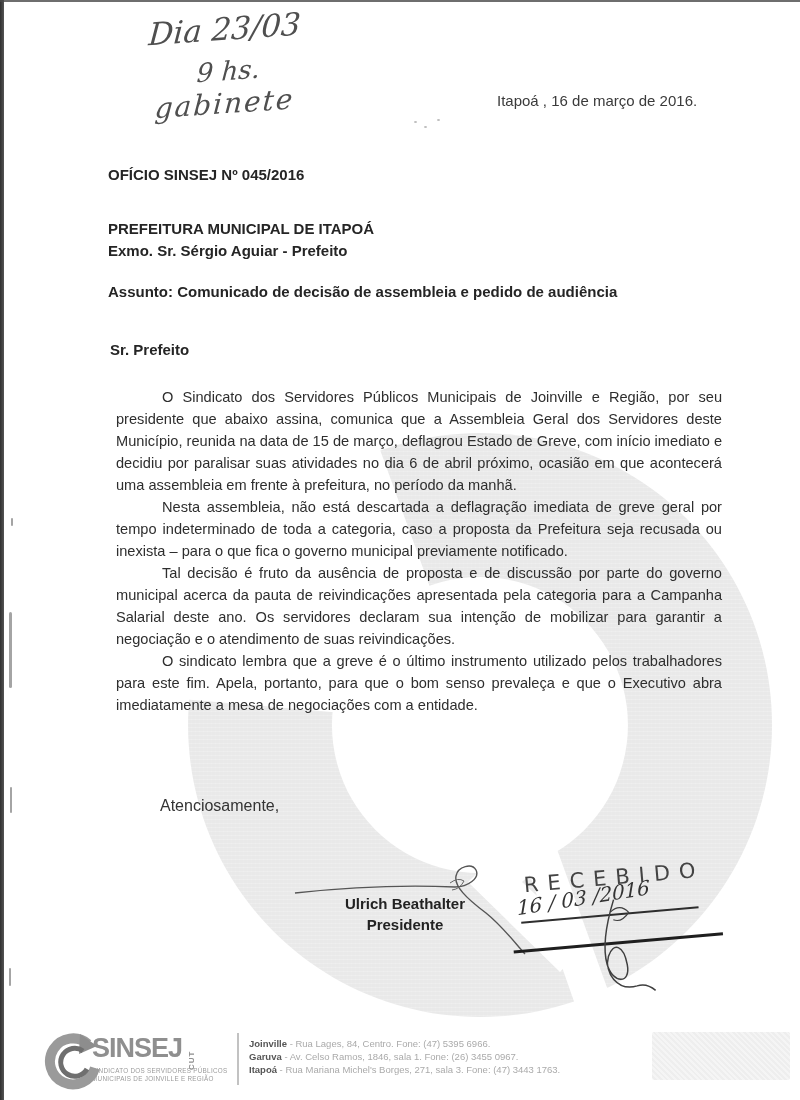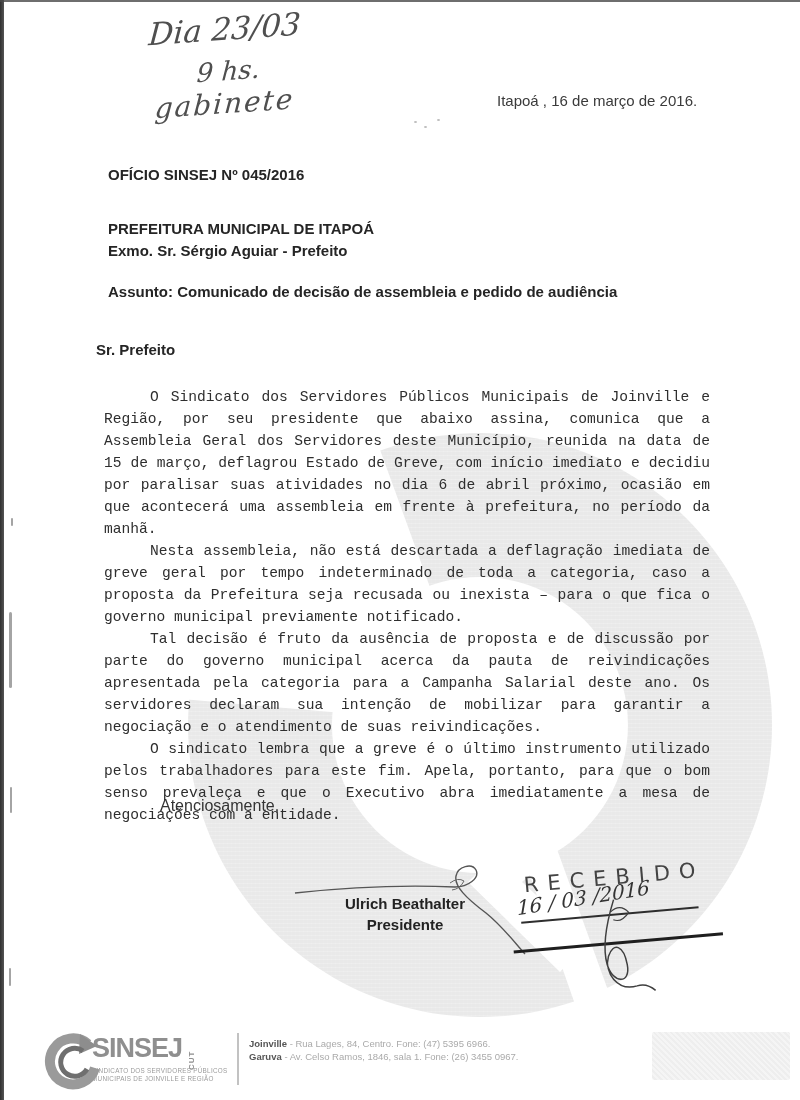--- a/index.html
+++ b/index.html
@@ -90,23 +90,23 @@
 
   <div class="abs bold-line" style="left:108px;top:166px;">OFÍCIO SINSEJ Nº 045/2016</div>
 
   <div class="abs" style="left:108px;top:220px;">
     <div class="bold-line">PREFEITURA MUNICIPAL DE ITAPOÁ</div>
     <div class="bold-line" style="margin-top:5px;">Exmo. Sr. Sérgio Aguiar - Prefeito</div>
   </div>
 
   <div class="abs bold-line" style="left:108px;top:283px;">Assunto: Comunicado de decisão de assembleia e pedido de audiência</div>
 
-  <div class="abs bold-line" style="left:96px;top:341px;">Sr. Prefeito</div>
+  <div class="abs bold-line" style="left:110px;top:341px;">Sr. Prefeito</div>
 
-  <div class="abs body-block" style="left:104px;top:386px;font-family:Liberation Mono, monospace;">
+  <div class="abs body-block" style="left:116px;top:386px;">
     <p>O Sindicato dos Servidores Públicos Municipais de Joinville e Região, por seu presidente que abaixo assina, comunica que a Assembleia Geral dos Servidores deste Município, reunida na data de 15 de março, deflagrou Estado de Greve, com início imediato e decidiu por paralisar suas atividades no dia 6 de abril próximo, ocasião em que acontecerá uma assembleia em frente à prefeitura, no período da manhã.</p>
     <p>Nesta assembleia, não está descartada a deflagração imediata de greve geral por tempo indeterminado de toda a categoria, caso a proposta da Prefeitura seja recusada ou inexista – para o que fica o governo municipal previamente notificado.</p>
     <p>Tal decisão é fruto da ausência de proposta e de discussão por parte do governo municipal acerca da pauta de reivindicações apresentada pela categoria para a Campanha Salarial deste ano. Os servidores declaram sua intenção de mobilizar para garantir a negociação e o atendimento de suas reivindicações.</p>
     <p>O sindicato lembra que a greve é o último instrumento utilizado pelos trabalhadores para este fim. Apela, portanto, para que o bom senso prevaleça e que o Executivo abra imediatamente a mesa de negociações com a entidade.</p>
   </div>
 
   <div class="abs closing" style="left:160px;top:797px;">Atenciosamente,</div>
 
   <svg class="abs" style="left:290px;top:858px;" width="250" height="110" viewBox="0 0 250 110">
     <path d="M5,35 C60,29 120,27 165,29 C178,29 190,20 186,12 C182,5 168,8 166,18
@@ -149,18 +149,21 @@
 
     <div class="abs footer-sep" style="left:237px;top:8px;"></div>
 
     <div class="abs" style="left:249px;top:12px;">
       <div class="addr">
         <b>Joinville</b><span> - Rua Lages, 84, Centro. Fone: (47) 5395 6966.</span>
       </div>
       <div class="addr">
         <b>Garuva</b><span> - Av. Celso Ramos, 1846, sala 1. Fone: (26) 3455 0967.</span>
       </div>
+      <div class="addr">
+        <b>Itapoá</b><span> - Rua Mariana Michel's Borges, 271, sala 3. Fone: (47) 3443 1763.</span>
+      </div>
     </div>
 
     <div class="abs faint-block" style="left:652px;top:7px;width:138px;height:48px;"></div>
   </div>
 
 </div>
 
 </body></html>

